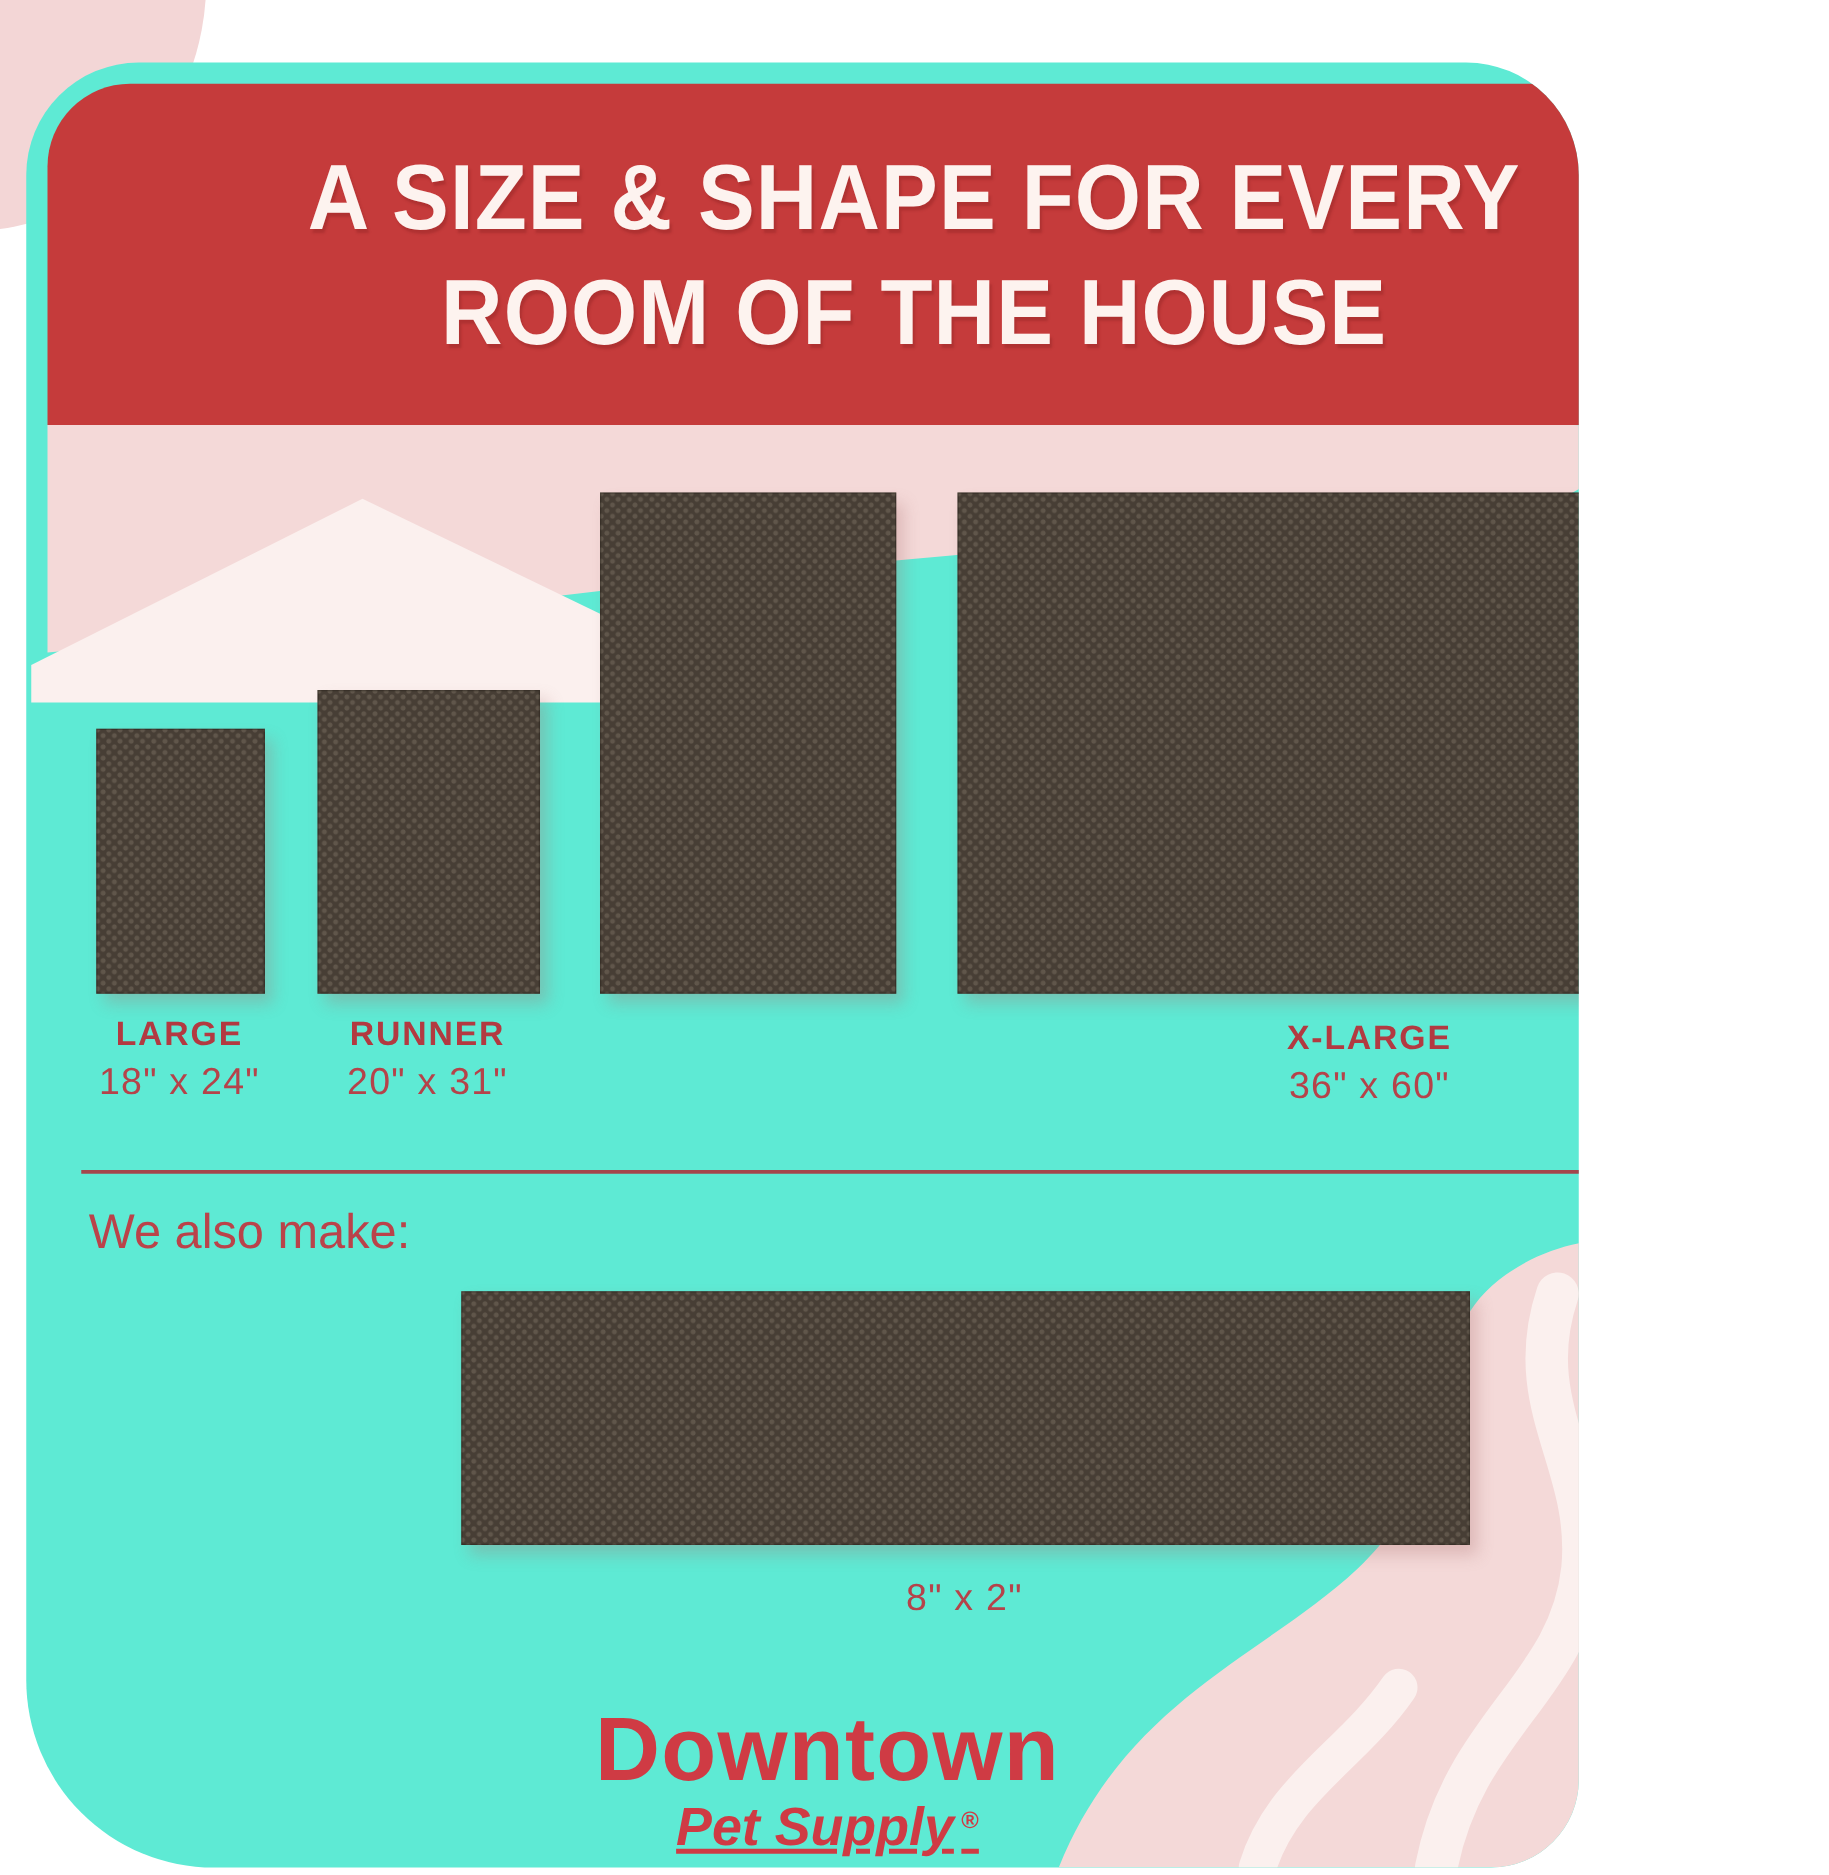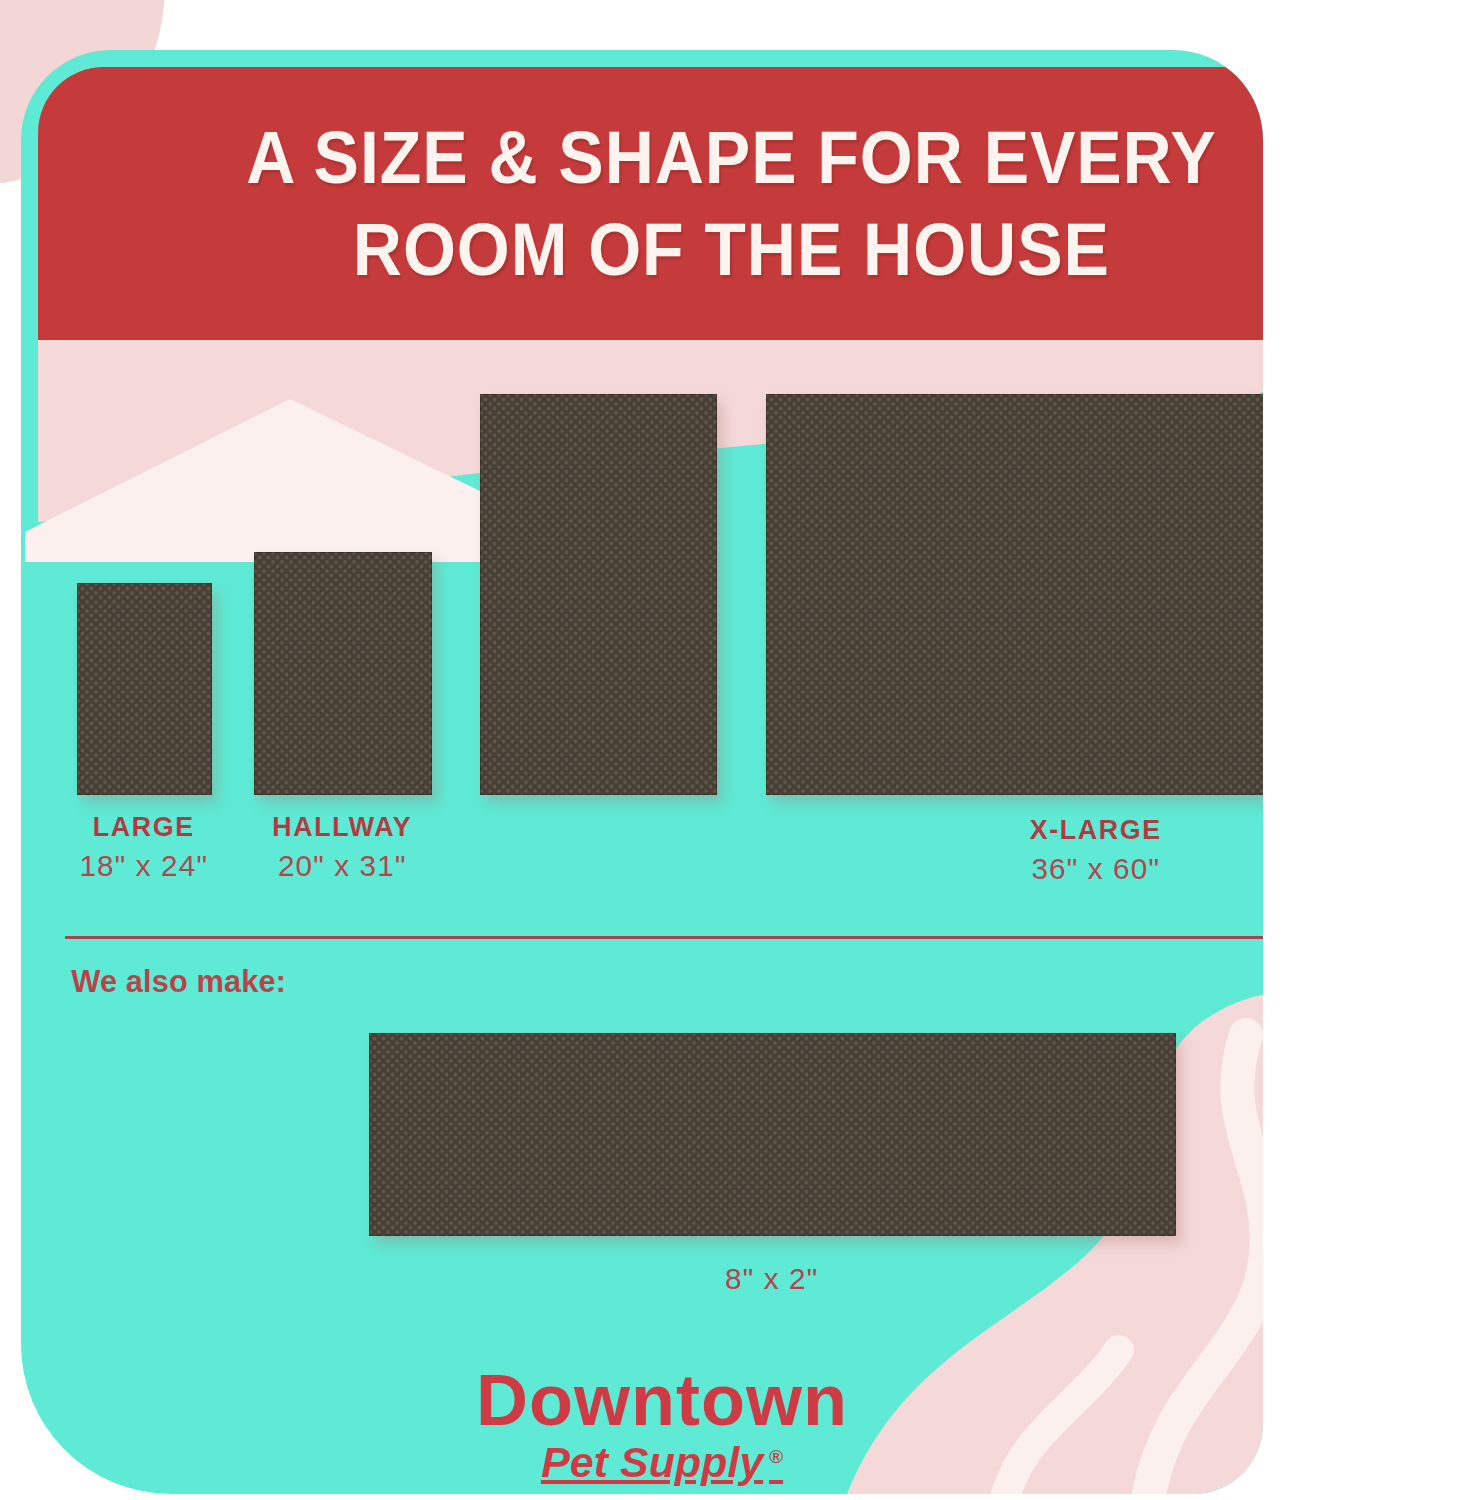--- a/index.html
+++ b/index.html
@@ -50,21 +50,21 @@
   .size-name{
     font-size:27px;font-weight:700;letter-spacing:1.5px;color:#b23a41;
   }
   .size-dim{
     font-size:30px;font-weight:400;letter-spacing:1px;color:#b5434a;margin-top:6px;
   }
   .divider{
     position:absolute;left:44px;top:886px;width:1362px;height:3px;background:#a4464c;
   }
   .also-make{
-    position:absolute;left:50px;top:914px;font-size:31px;color:#ba434a;font-weight:700;
+    position:absolute;left:50px;top:914px;font-size:39px;color:#ba434a;font-weight:400;
   }
   .logo{
     position:absolute;left:50%;top:1314px;transform:translateX(calc(-50% + 20px));
     text-align:center;color:#cf3b44;
   }
   .logo-brand{
     font-size:72px;font-weight:800;letter-spacing:1px;line-height:1.0;
   }
   .logo-sub{
     font-size:43px;font-style:italic;font-weight:600;margin-top:2px;text-decoration:underline;
@@ -98,21 +98,21 @@
     <div class="mat mat-small"></div>
     <div class="mat mat-medium"></div>
     <div class="mat mat-large"></div>
     <div class="mat mat-xlarge"></div>
 
     <div class="size-label lbl-small">
       <div class="size-name">LARGE</div>
       <div class="size-dim">18" x 24"</div>
     </div>
     <div class="size-label lbl-medium">
-      <div class="size-name">HALLWAY</div>
+      <div class="size-name">RUNNER</div>
       <div class="size-dim">20" x 31"</div>
     </div>
     <div class="size-label lbl-xlarge">
       <div class="size-name">X-LARGE</div>
       <div class="size-dim">36" x 60"</div>
     </div>
 
     <div class="divider"></div>
 
     <div class="also-make">We also make:</div>

